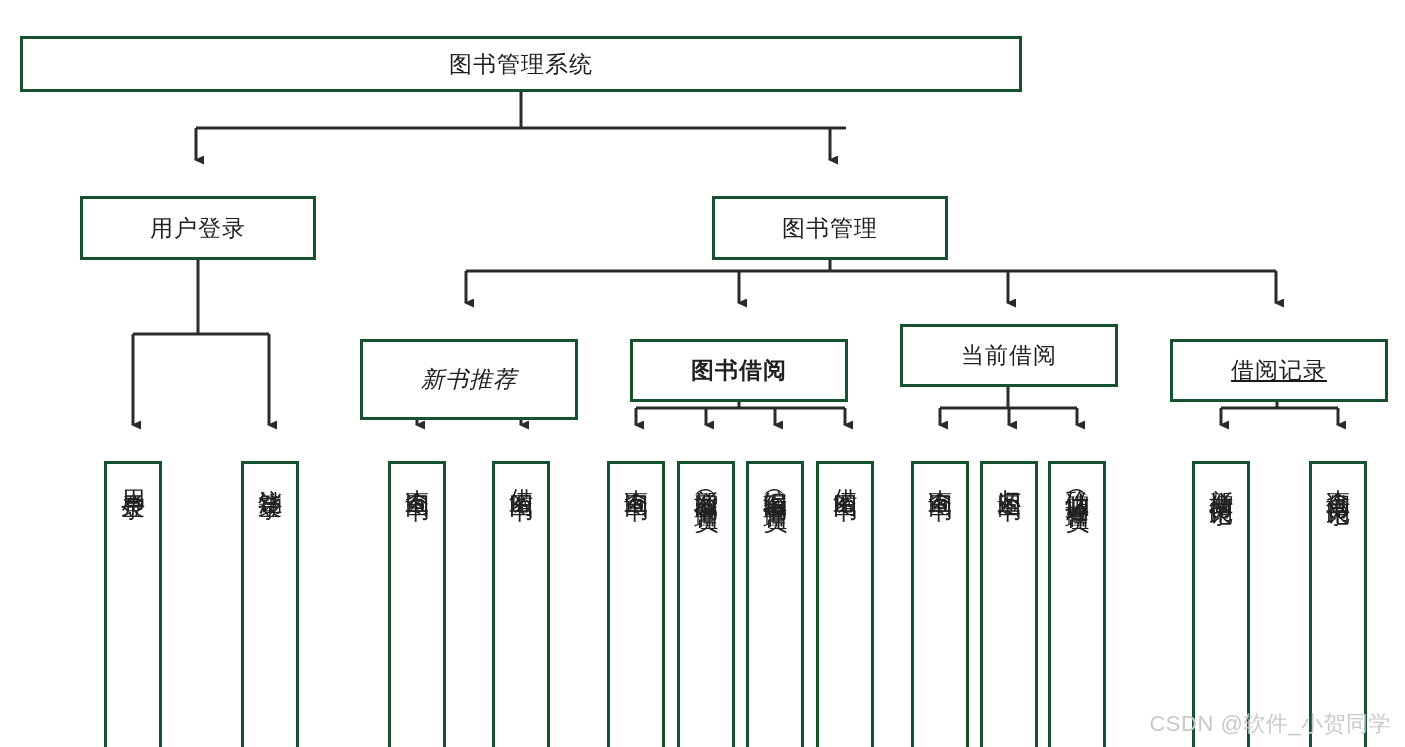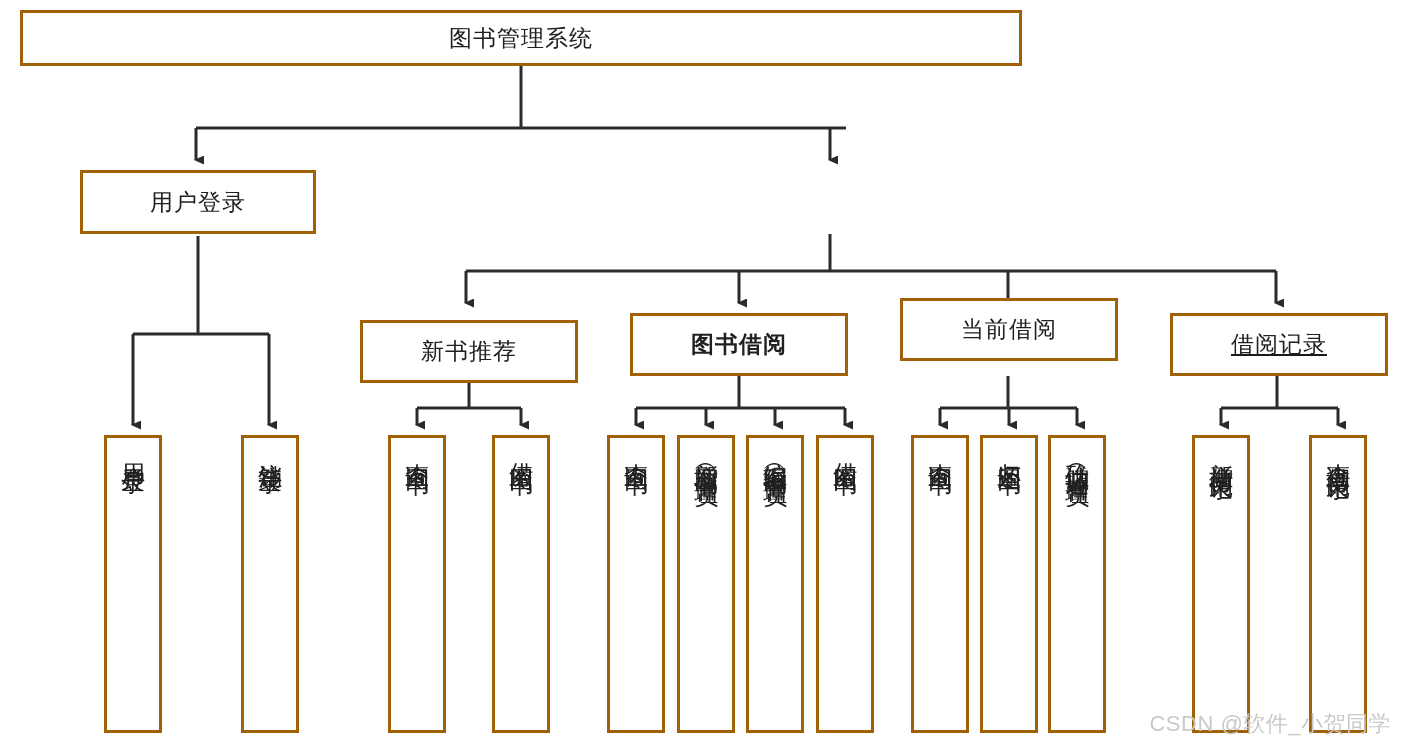--- a/index.html
+++ b/index.html
@@ -24,25 +24,26 @@
     left: 0;
     top: 0;
     width: 1405px;
     height: 747px;
     pointer-events: none;
   }
   .node-box {
     position: absolute;
     box-sizing: border-box;
     background: #ffffff;
-    border: 3px solid #a16207;
+    border: 3px solid #14532d;
     display: flex;
     align-items: center;
     justify-content: center;
     z-index: 2;
+    margin-top: 26px;
   }
   .node-label {
     font-size: 23px;
     line-height: 1.15;
     color: #202020;
     letter-spacing: 1px;
     white-space: nowrap;
   }
   .node-box.leaf {
     align-items: flex-start;
@@ -138,22 +139,25 @@
   </svg>
 
   <div class="node-box" style="left:20px; top:10px; width:1002px; height:56px;">
     <span class="node-label">图书管理系统</span>
   </div>
 
   <div class="node-box" style="left:80px; top:170px; width:236px; height:64px;">
     <span class="node-label">用户登录</span>
   </div>
 
-
-  <div class="node-box" style="left:360px; top:320px; width:218px; height:63px;">
+  <div class="node-box" style="left:712px; top:170px; width:236px; height:64px;">
+    <span class="node-label">图书管理</span>
+  </div>
+
+  <div class="node-box" style="left:360px; top:313px; width:218px; height:81px;font-style:italic;">
     <span class="node-label">新书推荐</span>
   </div>
 
   <div class="node-box" style="left:630px; top:313px; width:218px; height:63px;font-weight:bold;">
     <span class="node-label">图书借阅</span>
   </div>
 
   <div class="node-box" style="left:900px; top:298px; width:218px; height:63px;">
     <span class="node-label">当前借阅</span>
   </div>

